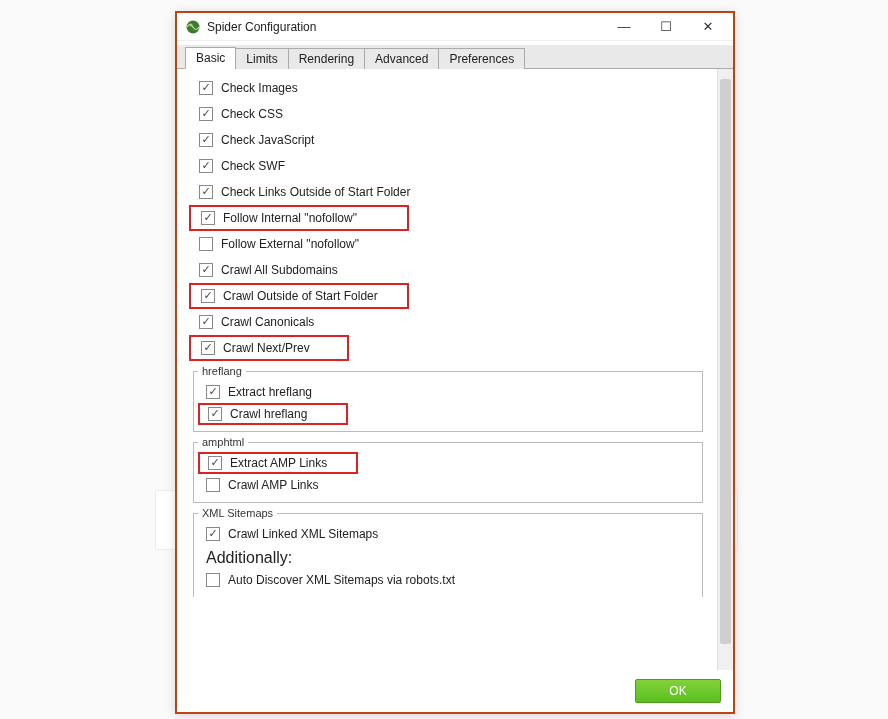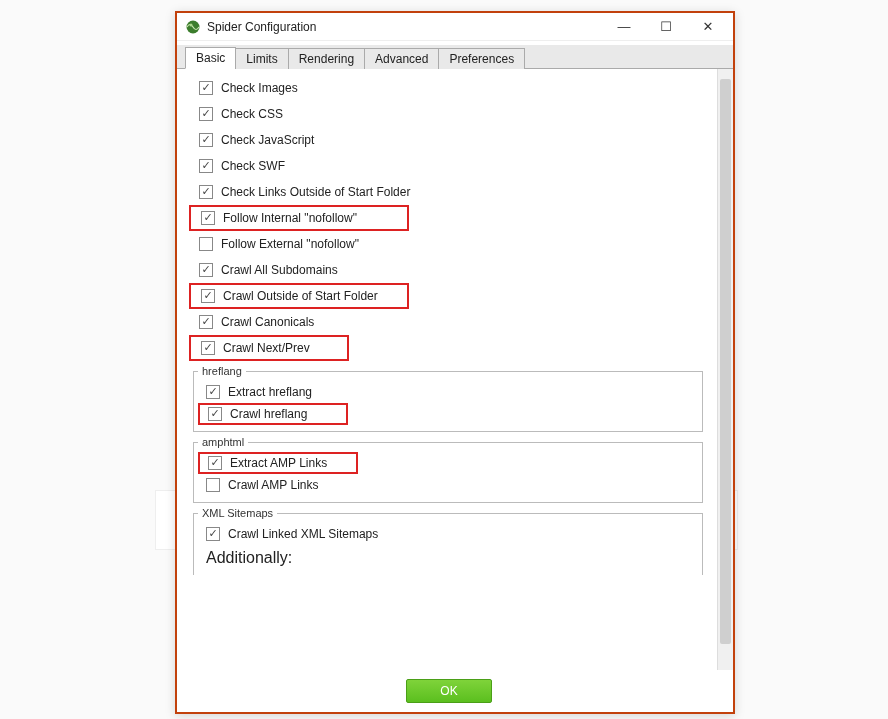--- a/index.html
+++ b/index.html
@@ -138,21 +138,21 @@
   }
   fieldset.group legend { font-size:11px; padding:0 4px; color:#333; }
   fieldset.group .chkrow { height:22px; padding-left:8px;text-align:center; }
 
   .additionally { font-size:16px; padding:4px 8px 2px 8px; }
 
   .footer {
     height:42px;
     display:flex;
     align-items:center;
-    justify-content:center;
+    justify-content:flex-end;
     padding-right:12px;
   }
   .ok-btn {
     width:86px; height:24px;
     background: linear-gradient(#7fd33a,#5bbf1f);
     border:1px solid #4a9f17;
     color:#fff;
     font-size:12px;
     border-radius:2px;
     cursor:default;
@@ -270,20 +270,24 @@
         </div>
       </fieldset>
 
       <fieldset class="group" style="border-bottom:none;">
         <legend>XML Sitemaps</legend>
         <div class="chkrow">
           <span class="chkbox checked"></span>
           <span class="chklabel">Crawl Linked XML Sitemaps</span>
         </div>
         <div class="additionally">Additionally:</div>
+        <div class="chkrow">
+          <span class="chkbox"></span>
+          <span class="chklabel">Auto Discover XML Sitemaps via robots.txt</span>
+        </div>
       </fieldset>
 
     </div>
 
     <div class="scrollbar">
       <div class="scroll-thumb"></div>
     </div>
   </div>
 
   <div class="footer">

